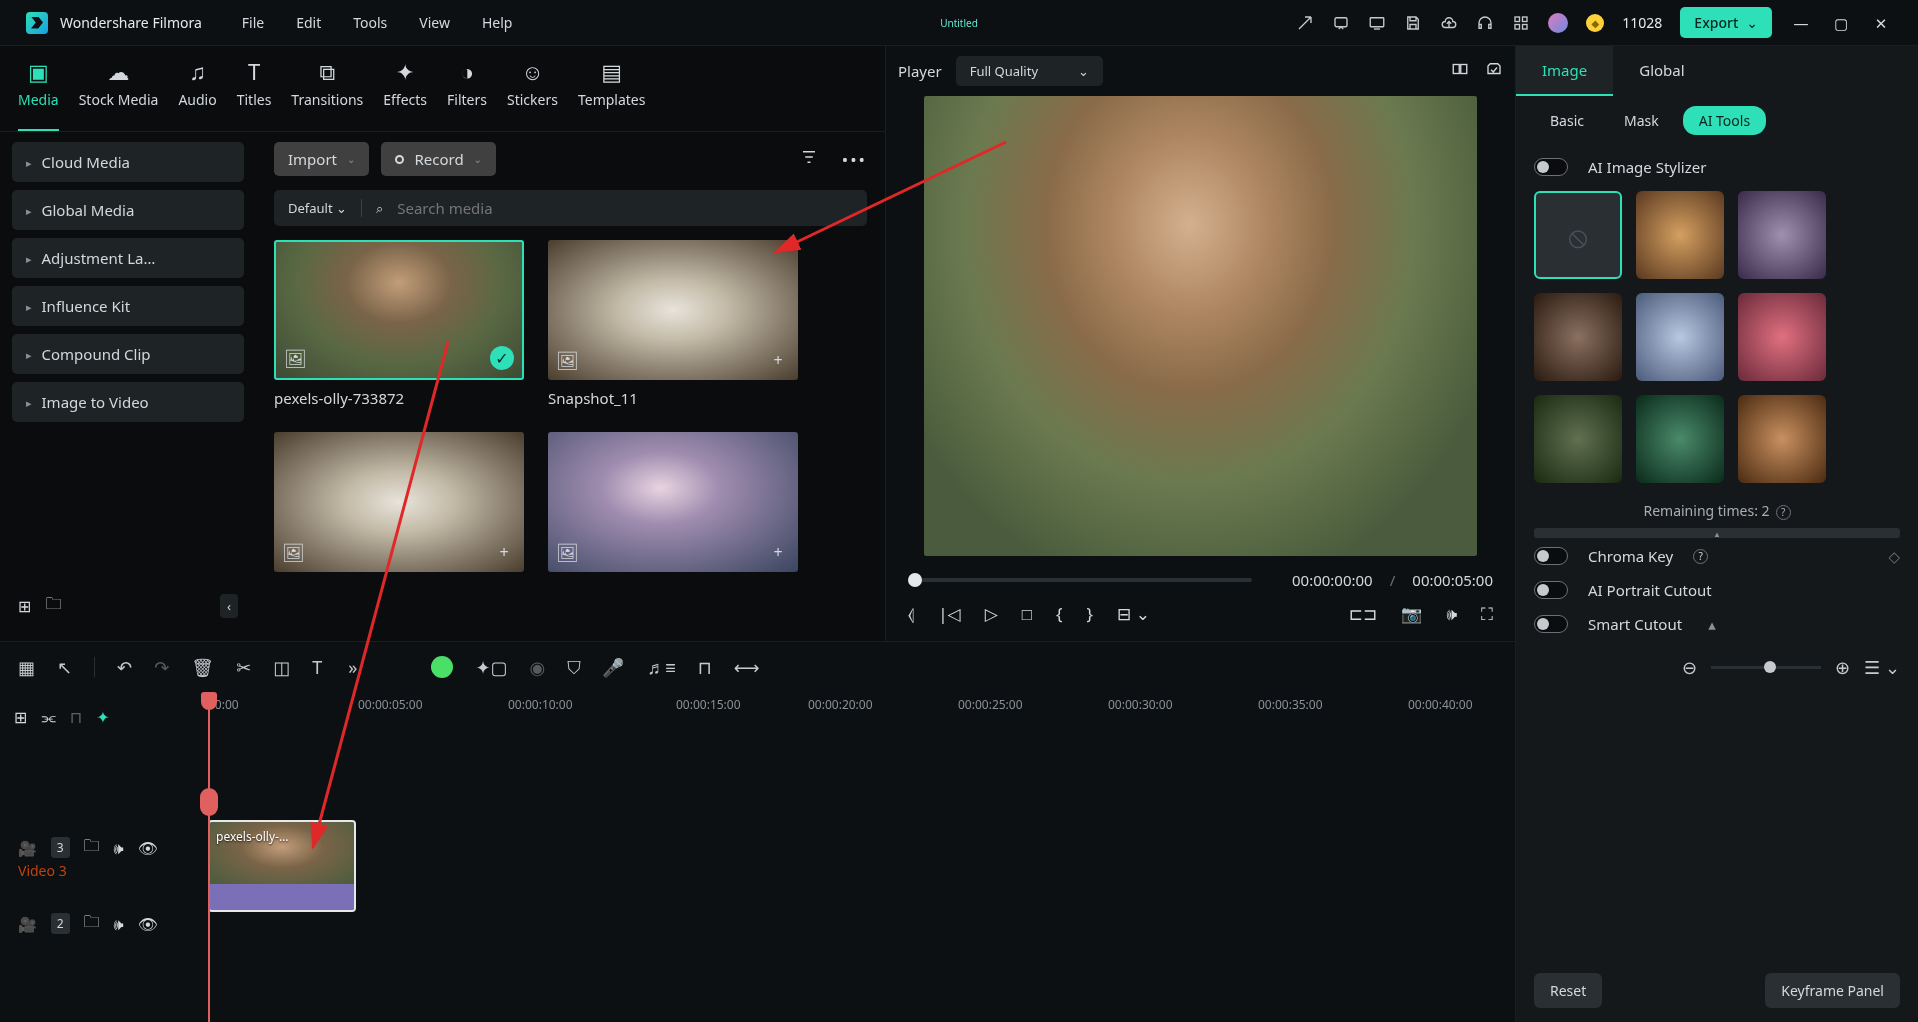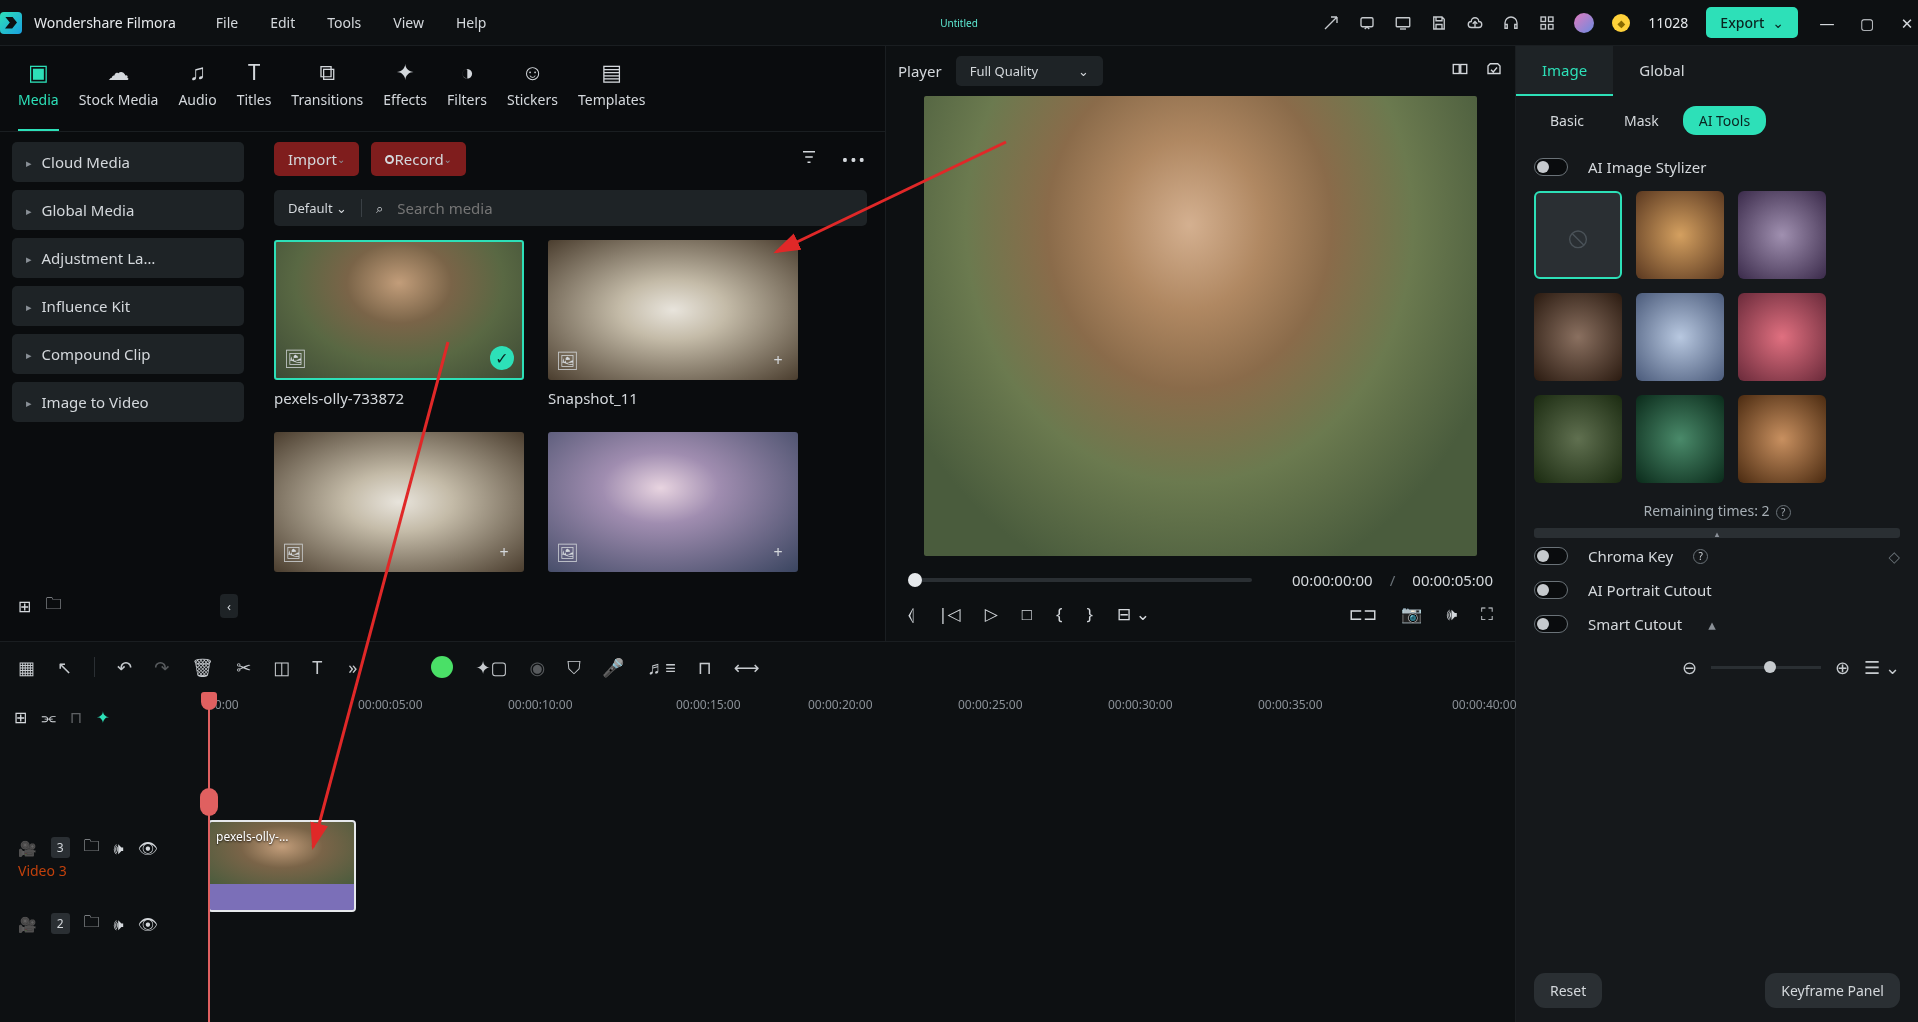--- a/index.html
+++ b/index.html
@@ -1,19 +1,19 @@
 <!DOCTYPE html>
 <html><head>
 <meta charset="utf-8">
 <style>
 * { margin: 0; padding: 0; box-sizing: border-box; font-family: -apple-system, "Segoe UI", system-ui, sans-serif; }
 body { background: #0a0c0e; color: #d4d8dc; width: 1918px; height: 1022px; overflow: hidden; font-size: 13px; }
 
 
-.titlebar { height: 46px; display: flex; align-items: center; padding: 0 0; background: #0d1012; border-bottom: 1px solid #1a1e21; }
+.titlebar { height: 46px; display: flex; align-items: center; padding: 0 26px; background: #0d1012; border-bottom: 1px solid #1a1e21; }
 .logo { width: 22px; height: 22px; background: linear-gradient(135deg, #2de0b8, #1aa0e0); border-radius: 4px; margin-right: 12px; position: relative; }
 .logo::after { content: ""; position: absolute; inset: 5px; background: #0d1012; clip-path: polygon(0 0, 60% 0, 100% 50%, 60% 100%, 0 100%, 40% 50%); }
 .app-title { font-size: 14px; color: #e6e9ec; margin-right: 40px; }
 .menubar { display: flex; gap: 32px; }
 .menubar span { font-size: 14px; color: #d4d8dc; cursor: pointer; }
 .doc-title { position: absolute; left: 50%; transform: translateX(-50%); font-size: 10px; color: #5eead4; }
 .titlebar-right { margin-left: auto; display: flex; align-items: center; gap: 18px; }
 .tb-icon { width: 18px; height: 18px; display: flex; align-items: center; justify-content: center; color: #c6cace; cursor: pointer; }
 .avatar { width: 20px; height: 20px; border-radius: 50%; background: linear-gradient(135deg, #e07bbf, #6b8be0); }
 .coin { width: 18px; height: 18px; border-radius: 50%; background: #ffd23a; display: flex; align-items: center; justify-content: center; font-size: 10px; color: #8a6b00; }
@@ -32,21 +32,21 @@
 
 .media-area { flex: 1; display: flex; }
 .sidebar { width: 256px; padding: 10px 12px; display: flex; flex-direction: column; gap: 8px; }
 .side-item { background: #1e2326; padding: 10px 14px; border-radius: 5px; display: flex; align-items: center; gap: 10px; cursor: pointer; font-size: 15px; }
 .side-item::before { content: "▸"; font-size: 11px; color: #8a9097; }
 .sidebar-footer { margin-top: auto; display: flex; align-items: center; gap: 14px; padding: 12px 6px; }
 .sidebar-footer .collapse { margin-left: auto; background: #1e2326; padding: 3px 7px; border-radius: 4px; }
 
 .browser { flex: 1; padding: 10px 18px; position: relative; }
 .browser-top { display: flex; align-items: center; gap: 12px; margin-bottom: 14px; }
-.dd-btn { background: #7f1d1d; padding: 7px 14px; border-radius: 5px; display: flex; align-items: center; gap: 0; cursor: pointer; font-size: 15px; }
+.dd-btn { background: #404040; padding: 7px 14px; border-radius: 5px; display: flex; align-items: center; gap: 10px; cursor: pointer; font-size: 15px; }
 .dd-btn .chev { font-size: 10px; color: #8a9097; }
 .rec-dot { width: 9px; height: 9px; border-radius: 50%; border: 2px solid #d4d8dc; }
 .filter-icon, .more-icon { margin-left: auto; cursor: pointer; font-size: 17px; }
 .more-icon { margin-left: 12px; letter-spacing: 2px; }
 .search-row { display: flex; align-items: center; gap: 14px; background: #1e2326; padding: 8px 14px; border-radius: 5px; margin-bottom: 14px; }
 .search-row input { background: transparent; border: none; outline: none; color: #d4d8dc; flex: 1; font-size: 15px; }
 .search-row .divider { width: 1px; height: 18px; background: #3a4045; }
 .thumb-grid { display: flex; flex-wrap: wrap; gap: 24px; }
 .thumb { width: 250px; }
 .thumb-img { width: 250px; height: 140px; background: #2a2f33; border-radius: 3px; position: relative; overflow: hidden; }
@@ -90,21 +90,21 @@
 .toggle::after { content: ""; position: absolute; left: 2px; top: 2px; width: 12px; height: 12px; background: #c6cace; border-radius: 50%; }
 .style-grid { display: flex; flex-wrap: wrap; gap: 14px; }
 .style-thumb { width: 88px; height: 88px; background: #2a2f33; border-radius: 6px; position: relative; }
 .style-thumb.none { border: 2px solid #2de0b8; display: flex; align-items: center; justify-content: center; font-size: 30px; color: #4a5258; }
 .remaining { text-align: center; font-size: 14px; color: #a6aeb5; margin-top: 18px; }
 .remaining .q { display: inline-flex; width: 15px; height: 15px; border: 1px solid #6a7278; border-radius: 50%; align-items: center; justify-content: center; font-size: 10px; margin-left: 6px; }
 .expand-bar { height: 10px; background: #2a2f33; border-radius: 3px; margin: 8px 0; display: flex; align-items: center; justify-content: center; }
 .expand-bar::after { content: "▴"; font-size: 9px; color: #8a9097; }
 .diamond { margin-left: auto; color: #6a7278; }
 .insp-footer { margin-top: auto; display: flex; justify-content: space-between; padding: 14px 18px; gap: 12px; }
-.btn-reset, .btn-kf { background: #2a2f33; padding: 8px 16px; border-radius: 11px; font-size: 14px; cursor: pointer; }
+.btn-reset, .btn-kf { background: #2a2f33; padding: 8px 16px; border-radius: 6px; font-size: 14px; cursor: pointer; }
 
 
 .timeline { height: 381px; background: #0d1012; border-top: 1px solid #1a1e21; display: flex; flex-direction: column; }
 .tl-toolbar { display: flex; align-items: center; gap: 22px; padding: 10px 18px; height: 50px; }
 .tl-tool { font-size: 18px; cursor: pointer; color: #c6cace; }
 .tl-sep { width: 1px; height: 20px; background: #2a2f33; }
 .tl-face { width: 22px; height: 22px; border-radius: 50%; background: #4ae067; }
 .zoom-slider { width: 110px; height: 3px; background: #2a2f33; position: relative; }
 .zoom-slider::after { content: ""; position: absolute; left: 48%; top: -5px; width: 12px; height: 12px; background: #c6cace; border-radius: 50%; }
 .tl-toolbar .more { margin-left: 4px; }
@@ -491,21 +491,21 @@
     <div class="ruler-area">
       <div class="ruler">
         <span class="tick" style="left:0">00:00</span>
         <span class="tick" style="left:150px">00:00:05:00</span>
         <span class="tick" style="left:300px">00:00:10:00</span>
         <span class="tick" style="left:468px">00:00:15:00</span>
         <span class="tick" style="left:600px">00:00:20:00</span>
         <span class="tick" style="left:750px">00:00:25:00</span>
         <span class="tick" style="left:900px">00:00:30:00</span>
         <span class="tick" style="left:1050px">00:00:35:00</span>
-        <span class="tick" style="left:1244px">00:00:40:00</span>
+        <span class="tick" style="left:1200px">00:00:40:00</span>
       </div>
       <div class="playhead">
           <div class="razor"></div>
         </div>
       <div class="clip">
         <div class="clip-thumb"></div>
         <div class="clip-label">pexels-olly-…</div>
         <div class="clip-bar"></div>
       </div>
 

